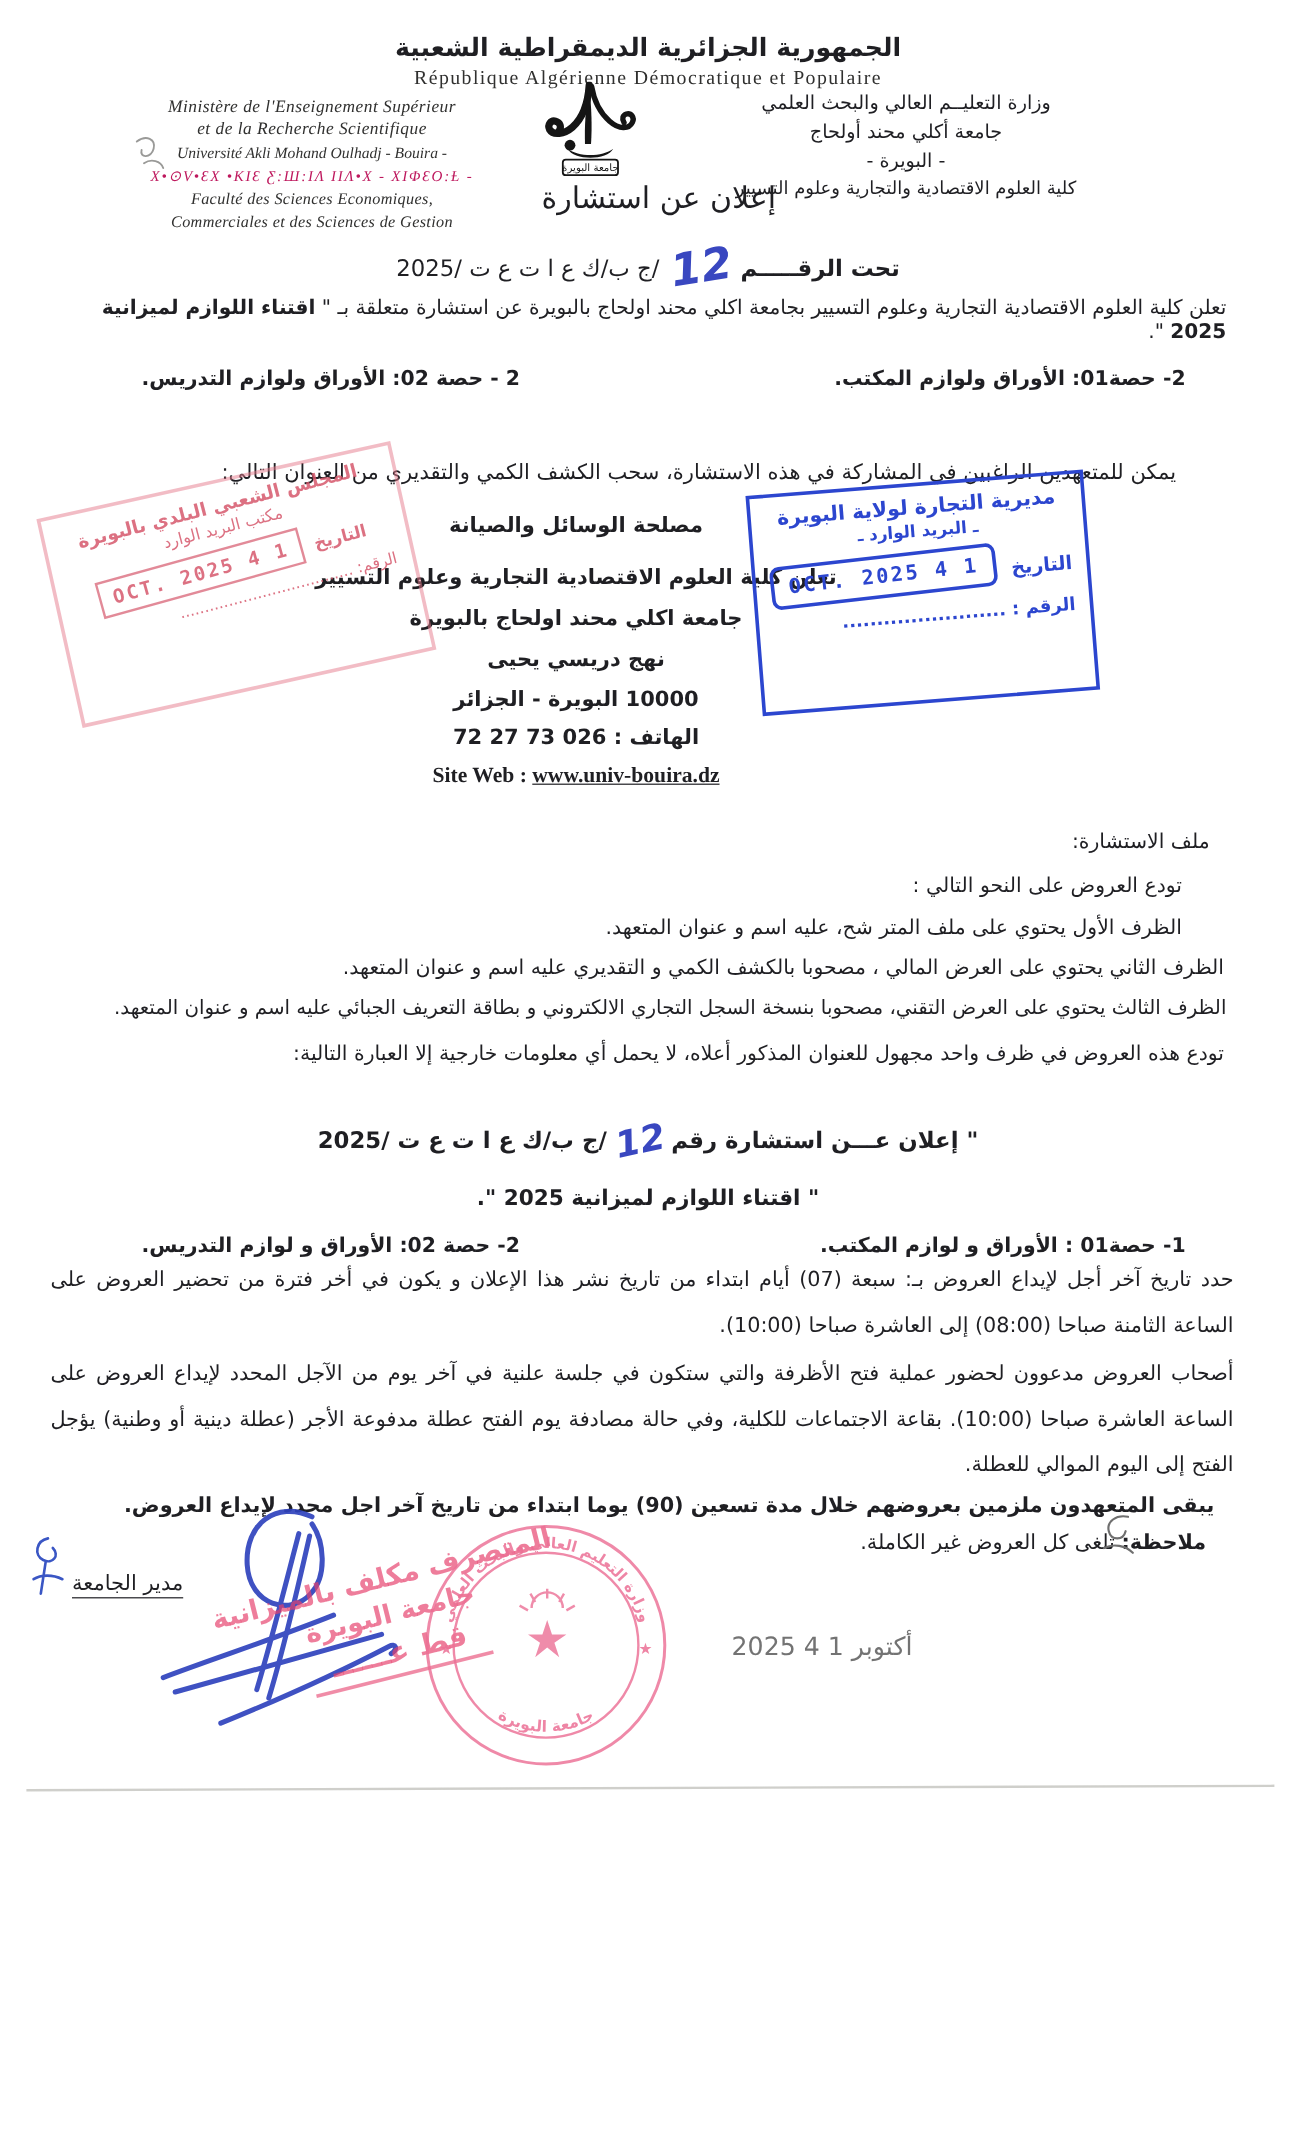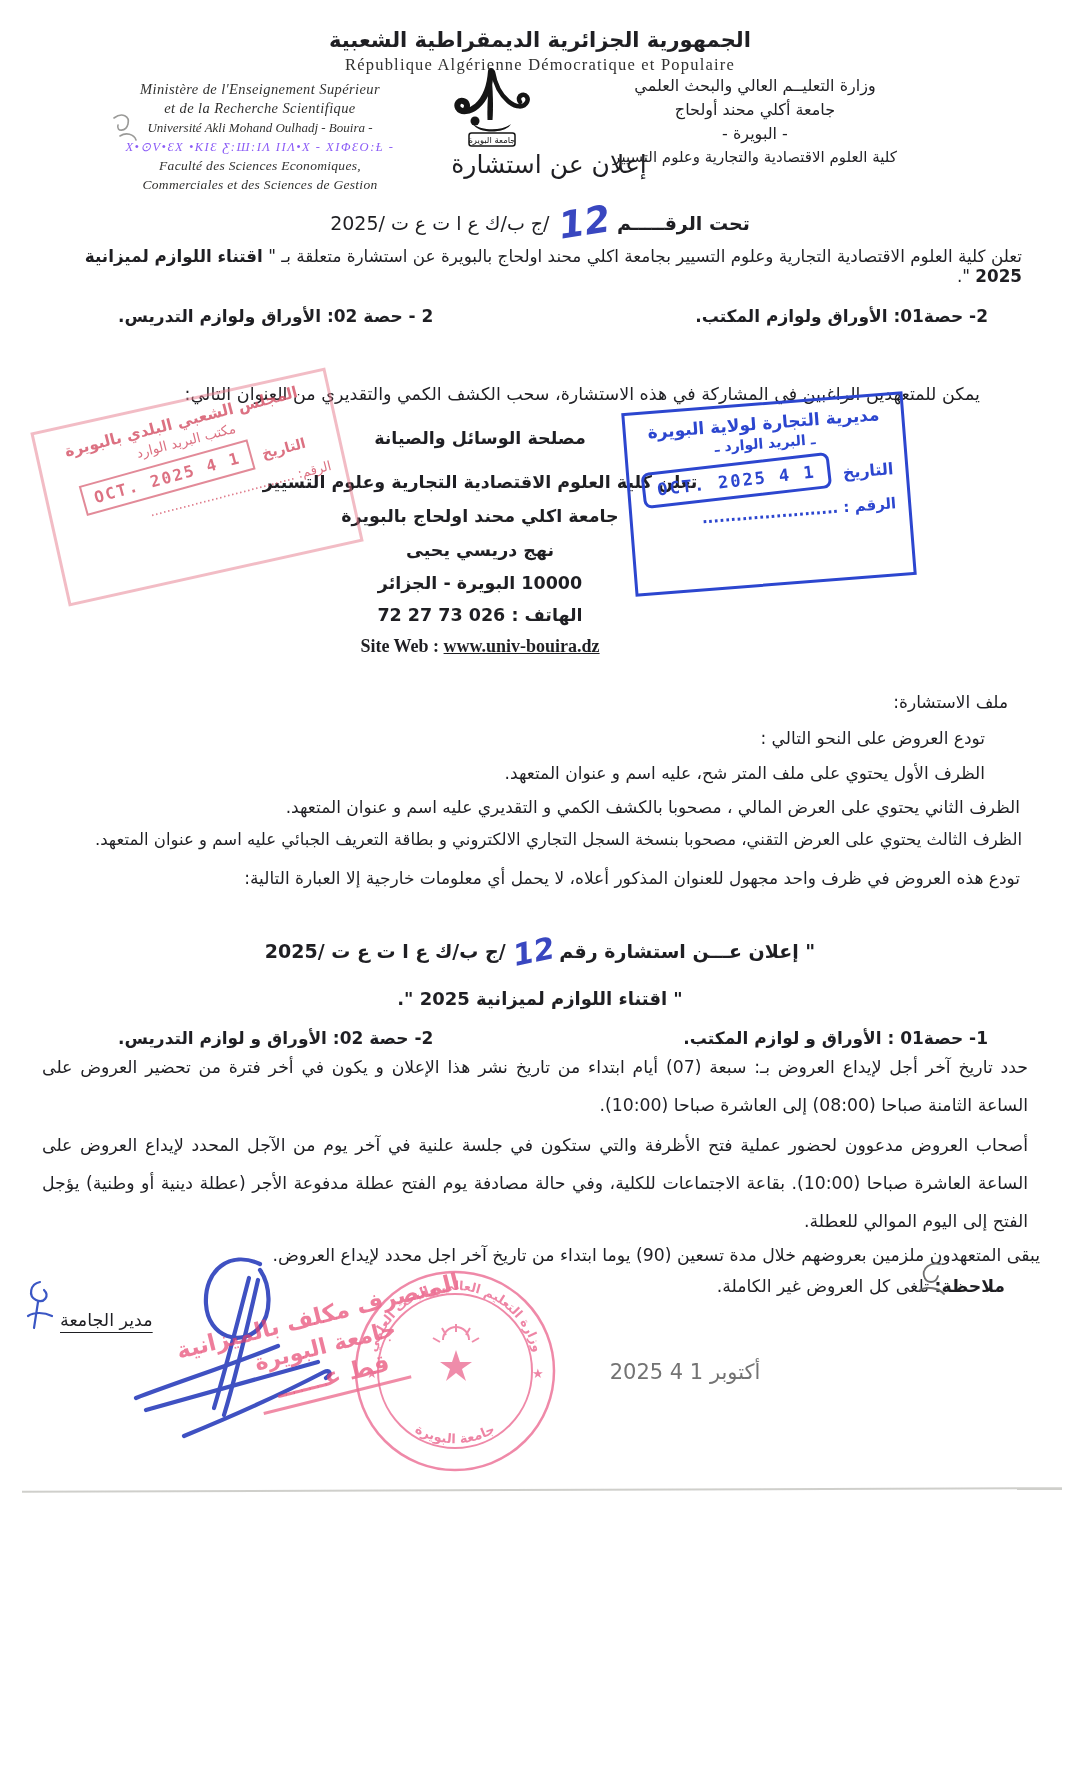--- a/index.html
+++ b/index.html
@@ -8,21 +8,21 @@
   .abs{position:absolute;}
   .rtl{direction:rtl;unicode-bidi:plaintext;}
   .fr{font-family:"Liberation Serif",serif;color:#30302f;}
   .b{font-weight:bold;}
   
   .rep-ar{top:28px;left:0;width:1080px;font-size:21px;text-align:center;letter-spacing:.5px;}
   .rep-fr{top:55px;left:0;width:1080px;font-size:16.5px;text-align:center;letter-spacing:1.2px;}
   .hdr-left{top:80px;left:105px;width:310px;text-align:center;line-height:1.3;font-style:italic;}
   .hdr-left .l1{font-size:14.5px;letter-spacing:.4px;}
   .hdr-left .l3{font-size:13px;margin-top:2px;}
-  .hdr-left .tif{font-size:12.5px;letter-spacing:1.5px;margin-top:2px;color:#8b5cf6;}
+  .hdr-left .tif{font-size:12.5px;letter-spacing:1.5px;margin-top:2px;color:#be185d;}
   .hdr-left .l5{font-size:13.5px;margin-top:2px;letter-spacing:.3px;}
   .hdr-right{top:74px;left:600px;width:310px;font-size:16px;text-align:center;line-height:1.5;}
   .hdr-right .small{font-size:15px;}
   .logo{top:68px;left:446px;}
   
   .doc-title{top:150px;left:0;width:1010px;text-align:center;font-size:25px;padding-left:44px;}
   .ref-line{top:196px;left:0;width:1080px;display:flex;justify-content:center;align-items:baseline;gap:8px;direction:rtl;}
   .ref-line .pre{font-size:19px;font-weight:bold;}
   .ref-line .suf{font-size:19px;}
   .hand-num{color:#3947c0;font-size:37px;font-style:italic;display:inline-block;
@@ -186,21 +186,21 @@
   </div>
   <div class="abs quote2 rtl">" اقتناء اللوازم لميزانية 2025 ".</div>
 
   <div class="abs lots-row" style="top:1028px;">
     <span>1- حصة01 : الأوراق و لوازم المكتب.</span>
     <span>2- حصة 02: الأوراق و لوازم التدريس.</span>
   </div>
 
   <div class="para" style="top:1048px;right:52px;left:42px;">حدد تاريخ آخر أجل لإيداع العروض بـ: سبعة (07) أيام ابتداء من تاريخ نشر هذا الإعلان و  يكون في أخر فترة من تحضير العروض على الساعة الثامنة صباحا (08:00) إلى العاشرة صباحا (10:00).</div>
   <div class="para" style="top:1126px;right:52px;left:42px;">أصحاب العروض مدعوون لحضور عملية فتح الأظرفة والتي ستكون في جلسة علنية في آخر يوم من الآجل المحدد لإيداع العروض على الساعة العاشرة صباحا (10:00). بقاعة الاجتماعات للكلية، وفي حالة مصادفة يوم الفتح عطلة مدفوعة الأجر (عطلة دينية أو وطنية) يؤجل الفتح إلى اليوم الموالي للعطلة.</div>
-  <div class="para" style="top:1236px;right:40px;left:42px;">يبقى المتعهدون ملزمين بعروضهم خلال مدة تسعين (90) يوما ابتداء من تاريخ آخر اجل محدد لإيداع العروض.</div>
+  <div class="para" style="top:1236px;right:68px;left:42px;font-weight:bold;">يبقى المتعهدون ملزمين بعروضهم خلال مدة تسعين (90) يوما ابتداء من تاريخ آخر اجل محدد لإيداع العروض.</div>
   <div class="ml" style="top:1276px;right:75px;font-size:17.3px;">
     <span class="b">ملاحظة:</span><span> تلغى كل العروض غير الكاملة.</span>
   </div>
 
   <div class="abs director rtl">مدير الجامعة</div>
 
   <svg class="abs" style="top:1248px;left:118px;" width="232" height="200">
     <g fill="none" stroke="#2f43bd" stroke-width="4.2" stroke-linecap="round" opacity="0.92">
       <path d="M142 16 C112 2 86 22 88 56 C90 90 124 99 141 80 C155 65 152 36 142 22"></path>
       <path d="M131 30 C120 72 108 120 96 160"></path>

